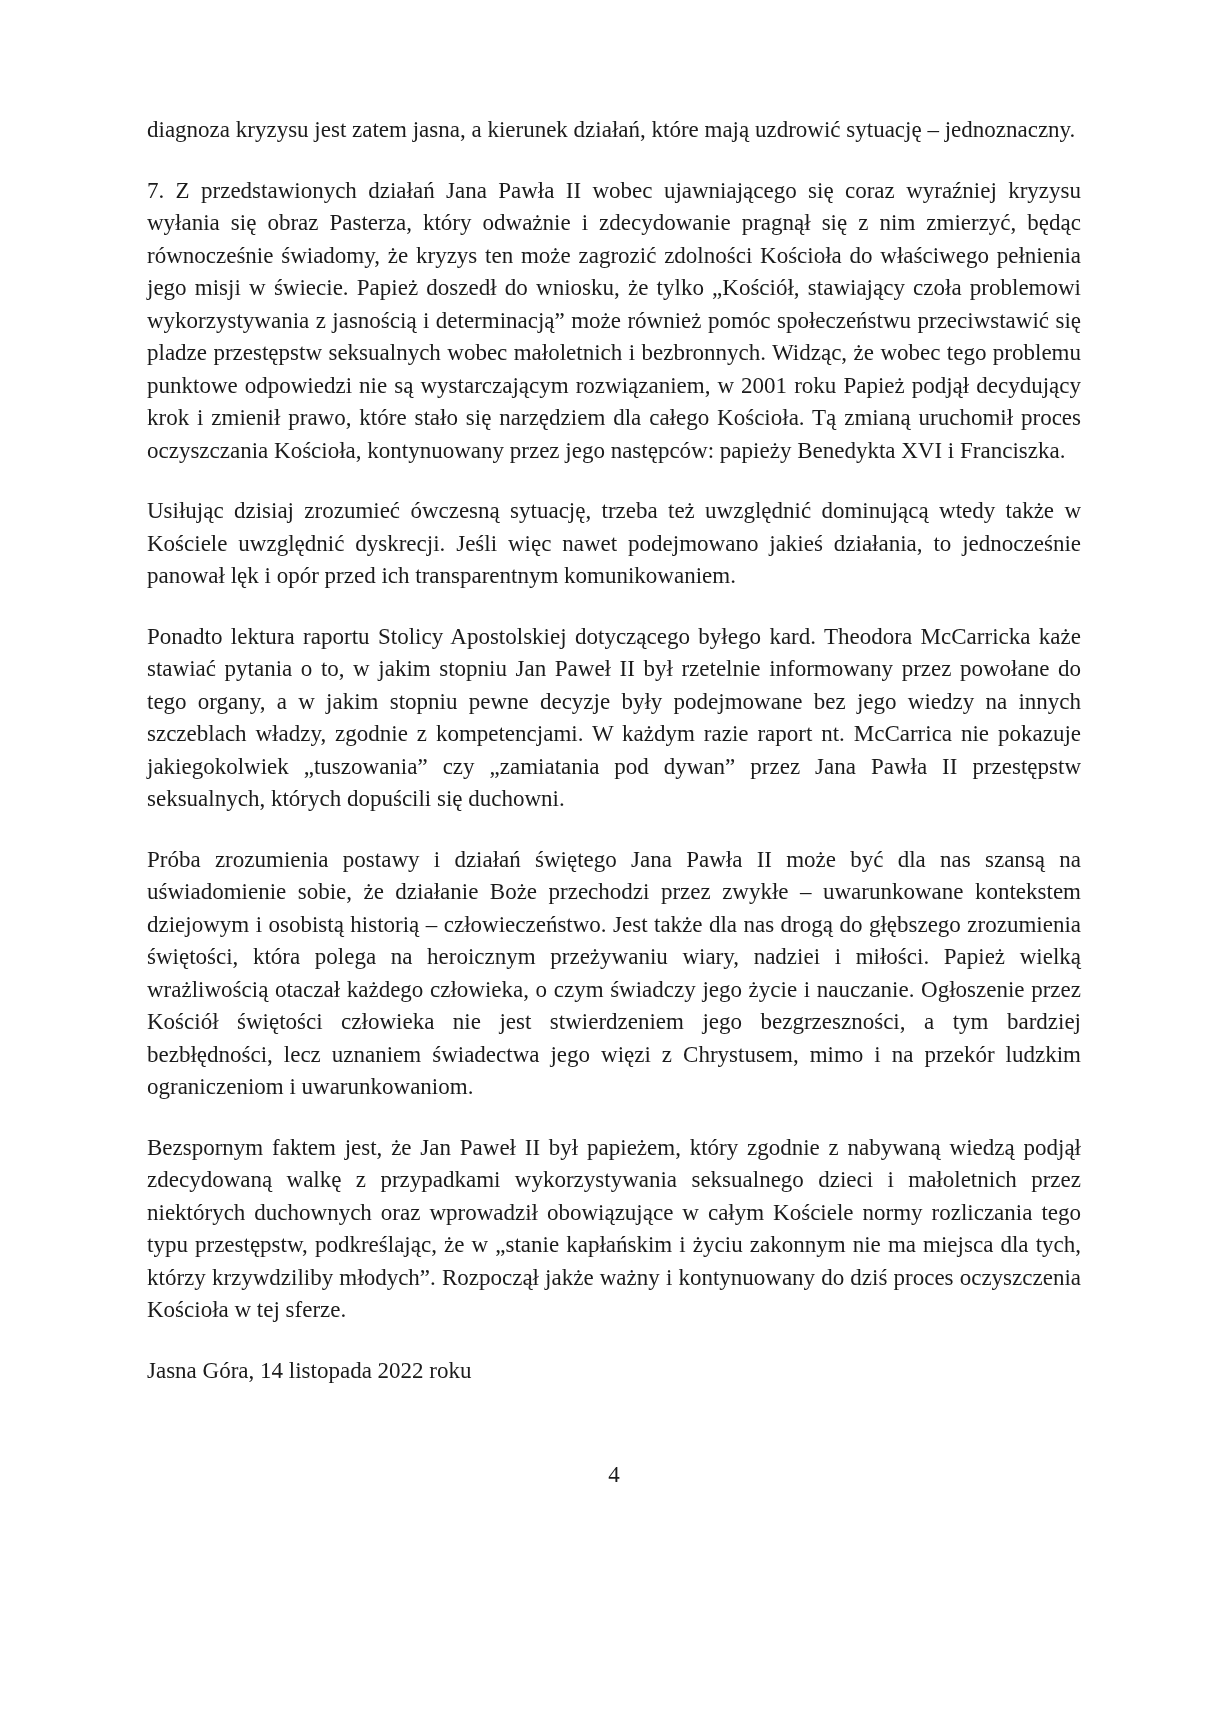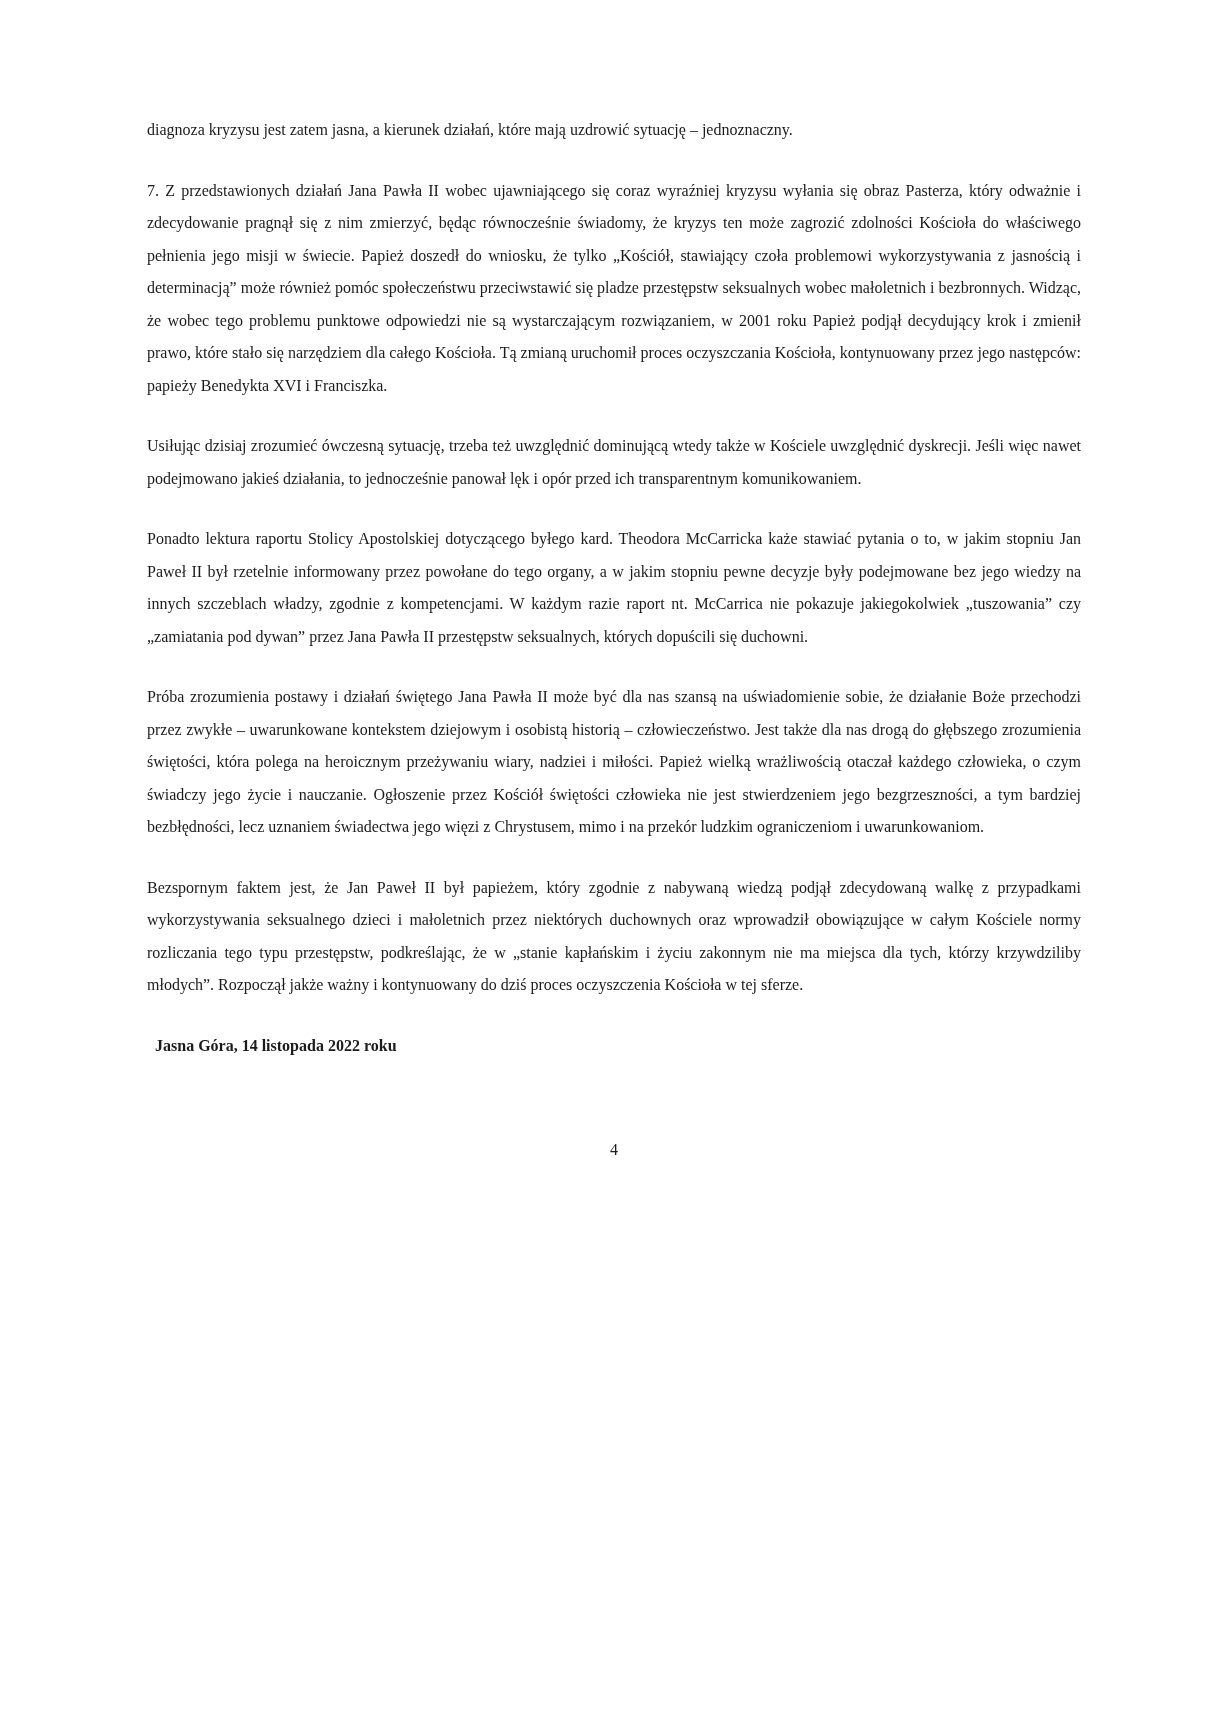--- a/index.html
+++ b/index.html
@@ -8,34 +8,33 @@
     background: #ffffff;
   }
   .page {
     position: relative;
     width: 1217px;
     height: 1722px;
     box-sizing: border-box;
     background: #ffffff;
     color: #1b1b1b;
     font-family: "Liberation Serif", "DejaVu Serif", serif;
-    font-size: 16px;
+    font-size: 23px;
     line-height: 32.5px;
     padding: 114px 136px 17px 147px;
     overflow: hidden;
   }
   .page p.body-par {
     margin: 0 0 28px 0;
     text-align: justify;
     text-justify: inter-word;
   }
   .page p.dateline {
-    margin: 8px;
+    margin: 0;
     text-align: left;
-    font-weight: bold;
   }
   .page-footer {
     margin-top: 72px;
     text-align: center;
   }
 </style>
 </head>
 <body>
 
 <div class="page">

